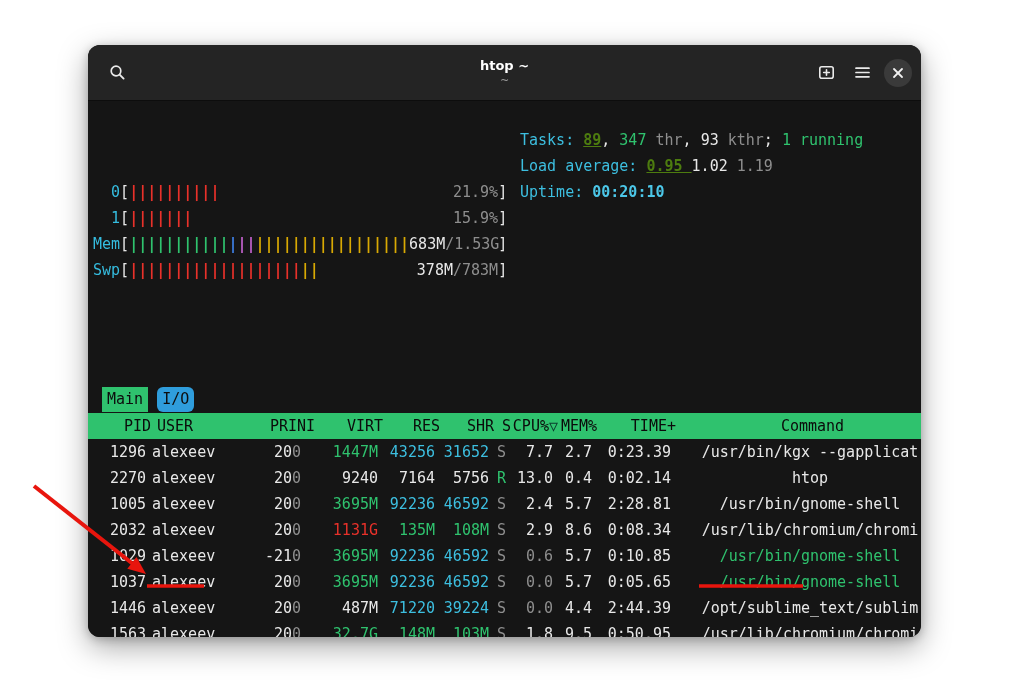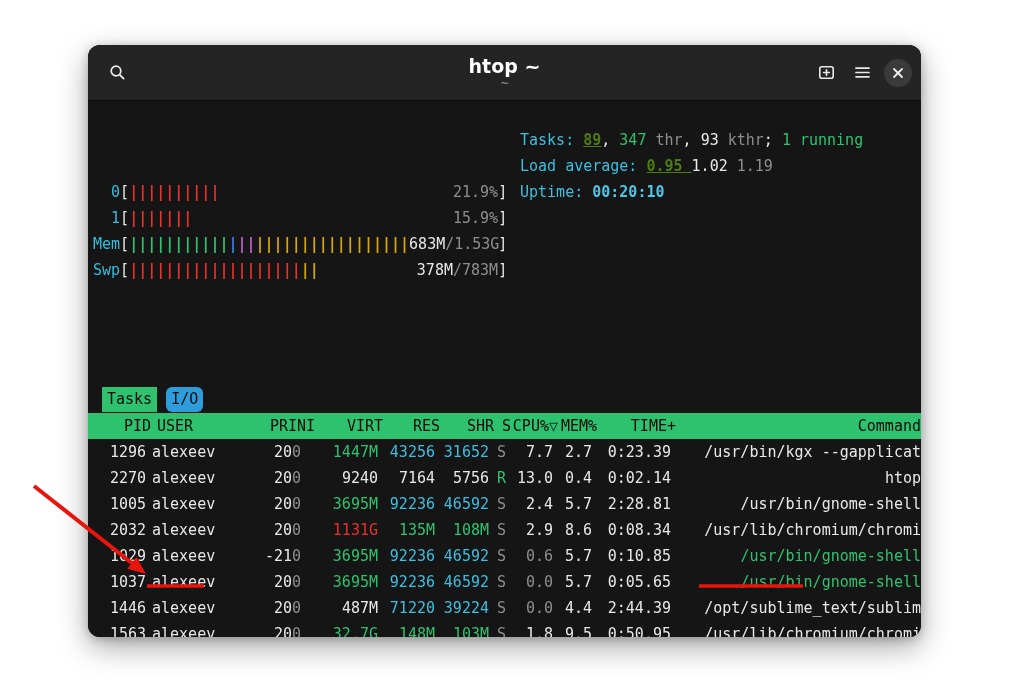--- a/index.html
+++ b/index.html
@@ -12,21 +12,21 @@
             display:flex; flex-direction:column; }
 
   
   .headerbar { height:56px; flex:0 0 56px; background:#242424; position:relative;
                display:flex; align-items:center; padding:0 6px 0 12px;
                border-bottom:1px solid #0d0d0d; }
   .hb-btn { width:34px; height:34px; border:none; background:transparent; border-radius:17px;
             display:flex; align-items:center; justify-content:center; cursor:pointer; }
   .hb-title { position:absolute; left:50%; top:50%; transform:translate(-50%,-50%);
               text-align:center; line-height:1.1; }
-  .hb-title .t1 { color:#ffffff; font-weight:bold; font-size:19px; }
+  .hb-title .t1 { color:#ffffff; font-weight:bold; font-size:13px; }
   .hb-title .t2 { color:#9c9c9c; font-size:11px; margin-top:2px; }
   .hb-right { margin-left:auto; display:flex; align-items:center; gap:2px; }
   .close-btn { background:#3a3a3a; width:28px; height:28px; border-radius:14px; margin:0 3px; }
 
   
   .term { flex:1; display:flex; flex-direction:column; background:#151515;
           padding:26px 0 8px 0; font-family:"DejaVu Sans Mono","Liberation Mono",monospace;
           font-size:15px; line-height:26px; color:#e8e8e8; white-space:pre; }
 
   .top-section { position:relative; padding:0 16px 0 5px; }
@@ -51,21 +51,21 @@
   .col-user { width:110px; flex:0 0 110px; padding-left:6px; text-align:left; }
   .col-pri  { width:36px;  text-align:right; flex:0 0 36px; }
   .col-ni   { width:26px;  text-align:left; flex:0 0 26px; }
   .col-virt { width:60px;  text-align:right; flex:0 0 60px; }
   .col-res  { width:57px;  text-align:right; flex:0 0 57px; }
   .col-shr  { width:54px;  text-align:right; flex:0 0 54px; }
   .col-s    { width:17px;  text-align:right; flex:0 0 17px; }
   .col-cpu  { width:47px;  text-align:right; flex:0 0 47px; }
   .col-mem  { width:39px;  text-align:right; flex:0 0 39px; }
   .col-time { width:79px;  text-align:right; flex:0 0 79px; }
-  .col-cmd  { flex:1; padding-left:28px; text-align:right; overflow:hidden; }
+  .col-cmd  { flex:1; padding-left:28px; text-align:center; overflow:hidden; }
   .sort-ind { color:#093a2c; }
 
   
   .c-white   { color:#e8e8e8; }
   .c-whiteBold { color:#4d7c0f; font-weight:bold;text-decoration:underline; }
   .c-gray    { color:#8e8e8e; }
   .c-cyan    { color:#3dbfe0; }
   .c-cyanBold{ color:#4cc7e8; font-weight:bold; }
   .c-green   { color:#2fc26e; }
   .c-red     { color:#e8312a; }
@@ -120,21 +120,21 @@
   </div>
 
   <div class="term">
 
     <div class="top-section">
       <div id="meters"><div class="meter-line"><span class="m-label">  0</span><span class="m-brkt">[</span><span class="m-inner"><span class="m-bars"><span class="c-red">||||||||||</span></span><span class="m-right"><span class="c-gray">21.9%</span></span></span><span class="m-brkt">]</span></div><div class="meter-line"><span class="m-label">  1</span><span class="m-brkt">[</span><span class="m-inner"><span class="m-bars"><span class="c-red">|||||||</span></span><span class="m-right"><span class="c-gray">15.9%</span></span></span><span class="m-brkt">]</span></div><div class="meter-line"><span class="m-label">Mem</span><span class="m-brkt">[</span><span class="m-inner"><span class="m-bars"><span class="c-green">|||||||||||</span><span class="c-blue">|</span><span class="c-magenta">||</span><span class="c-yellow">|||||||||||||||||</span></span><span class="m-right"><span class="c-white">683M</span><span class="c-gray">/1.53G</span></span></span><span class="m-brkt">]</span></div><div class="meter-line"><span class="m-label">Swp</span><span class="m-brkt">[</span><span class="m-inner"><span class="m-bars"><span class="c-red">|||||||||||||||||||</span><span class="c-yellow">||</span></span><span class="m-right"><span class="c-white">378M</span><span class="c-gray">/783M</span></span></span><span class="m-brkt">]</span></div></div>
       <div id="info" class="info"><div class="info-line"><span class="c-cyan">Tasks: </span><span class="c-whiteBold">89</span><span class="c-white">, </span><span class="c-green">347</span><span class="c-gray"> thr</span><span class="c-white">, </span><span class="c-white">93</span><span class="c-gray"> kthr</span><span class="c-white">; </span><span class="c-green">1</span><span class="c-green"> running</span></div><div class="info-line"><span class="c-cyan">Load average: </span><span class="c-whiteBold">0.95 </span><span class="c-white">1.02 </span><span class="c-gray">1.19</span></div><div class="info-line"><span class="c-cyan">Uptime: </span><span class="c-cyanBold">00:20:10</span></div></div>
     </div>
 
     <div class="tabs">
-      <span class="tab tab-active">Tasks</span>
+      <span class="tab tab-active">Main</span>
       <span class="tab tab-io">I/O</span>
     </div>
 
     <div id="phead" class="phead"><span class="col-pid">PID</span><span class="col-user">USER</span><span class="col-pri">PRI</span><span class="col-ni">NI</span><span class="col-virt">VIRT</span><span class="col-res">RES</span><span class="col-shr">SHR</span><span class="col-s">S</span><span class="col-cpu">CPU%<span class="sort-ind">▽</span></span><span class="col-mem">MEM%</span><span class="col-time">TIME+</span><span class="col-cmd">Command</span></div>
     <div id="prows" class="prows"><div class="prow"><span class="col-pid c-white">1296</span><span class="col-user c-white">alexeev</span><span class="col-pri c-white">20</span><span class="col-ni c-gray">0</span><span class="col-virt c-green">1447M</span><span class="col-res c-cyan">43256</span><span class="col-shr c-cyan">31652</span><span class="col-s c-gray">S</span><span class="col-cpu c-white">7.7</span><span class="col-mem c-white">2.7</span><span class="col-time c-white">0:23.39</span><span class="col-cmd c-white">/usr/bin/kgx --gapplicat</span></div><div class="prow"><span class="col-pid c-white">2270</span><span class="col-user c-white">alexeev</span><span class="col-pri c-white">20</span><span class="col-ni c-gray">0</span><span class="col-virt c-white">9240</span><span class="col-res c-white">7164</span><span class="col-shr c-white">5756</span><span class="col-s c-green">R</span><span class="col-cpu c-white">13.0</span><span class="col-mem c-white">0.4</span><span class="col-time c-white">0:02.14</span><span class="col-cmd c-white">htop</span></div><div class="prow"><span class="col-pid c-white">1005</span><span class="col-user c-white">alexeev</span><span class="col-pri c-white">20</span><span class="col-ni c-gray">0</span><span class="col-virt c-green">3695M</span><span class="col-res c-cyan">92236</span><span class="col-shr c-cyan">46592</span><span class="col-s c-gray">S</span><span class="col-cpu c-white">2.4</span><span class="col-mem c-white">5.7</span><span class="col-time c-white">2:28.81</span><span class="col-cmd c-white">/usr/bin/gnome-shell</span></div><div class="prow"><span class="col-pid c-white">2032</span><span class="col-user c-white">alexeev</span><span class="col-pri c-white">20</span><span class="col-ni c-gray">0</span><span class="col-virt c-red">1131G</span><span class="col-res c-green">135M</span><span class="col-shr c-green">108M</span><span class="col-s c-gray">S</span><span class="col-cpu c-white">2.9</span><span class="col-mem c-white">8.6</span><span class="col-time c-white">0:08.34</span><span class="col-cmd c-white">/usr/lib/chromium/chromi</span></div><div class="prow"><span class="col-pid c-white">1029</span><span class="col-user c-white">alexeev</span><span class="col-pri c-white">-21</span><span class="col-ni c-gray">0</span><span class="col-virt c-green">3695M</span><span class="col-res c-cyan">92236</span><span class="col-shr c-cyan">46592</span><span class="col-s c-gray">S</span><span class="col-cpu c-gray">0.6</span><span class="col-mem c-white">5.7</span><span class="col-time c-white">0:10.85</span><span class="col-cmd c-green">/usr/bin/gnome-shell</span></div><div class="prow"><span class="col-pid c-white">1037</span><span class="col-user c-white">alexeev</span><span class="col-pri c-white">20</span><span class="col-ni c-gray">0</span><span class="col-virt c-green">3695M</span><span class="col-res c-cyan">92236</span><span class="col-shr c-cyan">46592</span><span class="col-s c-gray">S</span><span class="col-cpu c-gray">0.0</span><span class="col-mem c-white">5.7</span><span class="col-time c-white">0:05.65</span><span class="col-cmd c-green">/usr/bin/gnome-shell</span></div><div class="prow"><span class="col-pid c-white">1446</span><span class="col-user c-white">alexeev</span><span class="col-pri c-white">20</span><span class="col-ni c-gray">0</span><span class="col-virt c-white">487M</span><span class="col-res c-cyan">71220</span><span class="col-shr c-cyan">39224</span><span class="col-s c-gray">S</span><span class="col-cpu c-gray">0.0</span><span class="col-mem c-white">4.4</span><span class="col-time c-white">2:44.39</span><span class="col-cmd c-white">/opt/sublime_text/sublim</span></div><div class="prow"><span class="col-pid c-white">1563</span><span class="col-user c-white">alexeev</span><span class="col-pri c-white">20</span><span class="col-ni c-gray">0</span><span class="col-virt c-green">32.7G</span><span class="col-res c-green">148M</span><span class="col-shr c-green">103M</span><span class="col-s c-gray">S</span><span class="col-cpu c-white">1.8</span><span class="col-mem c-white">9.5</span><span class="col-time c-white">0:50.95</span><span class="col-cmd c-white">/usr/lib/chromium/chromi</span></div></div>
 
     
   </div>
 </div>
 

